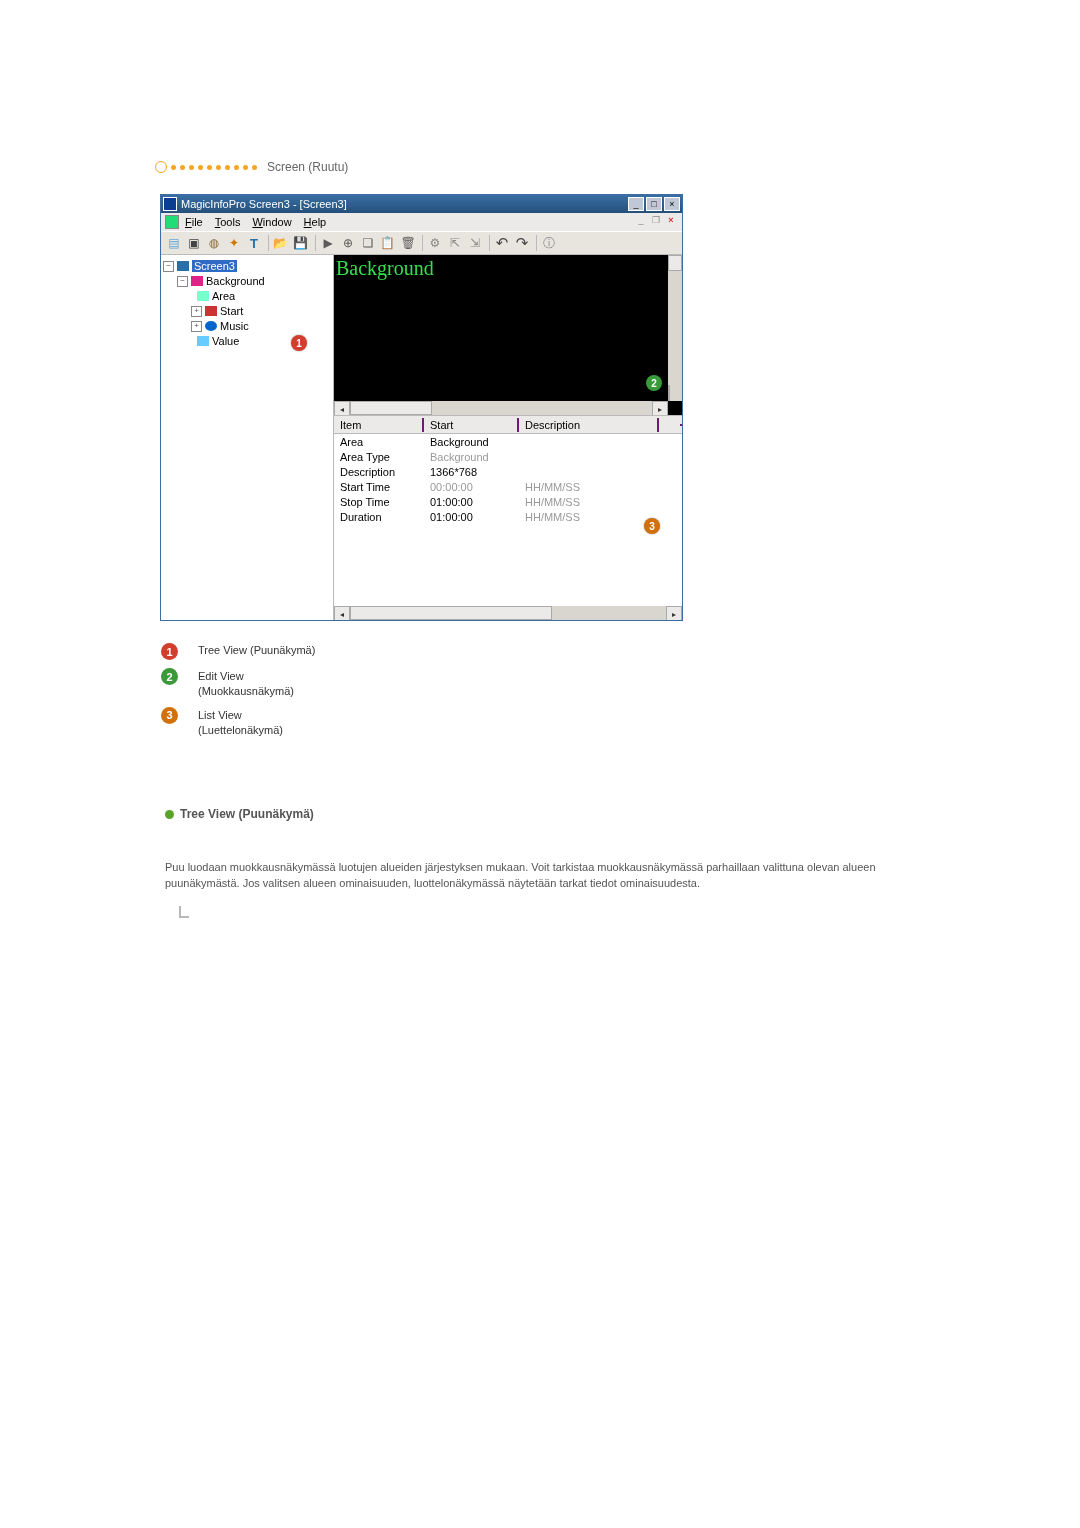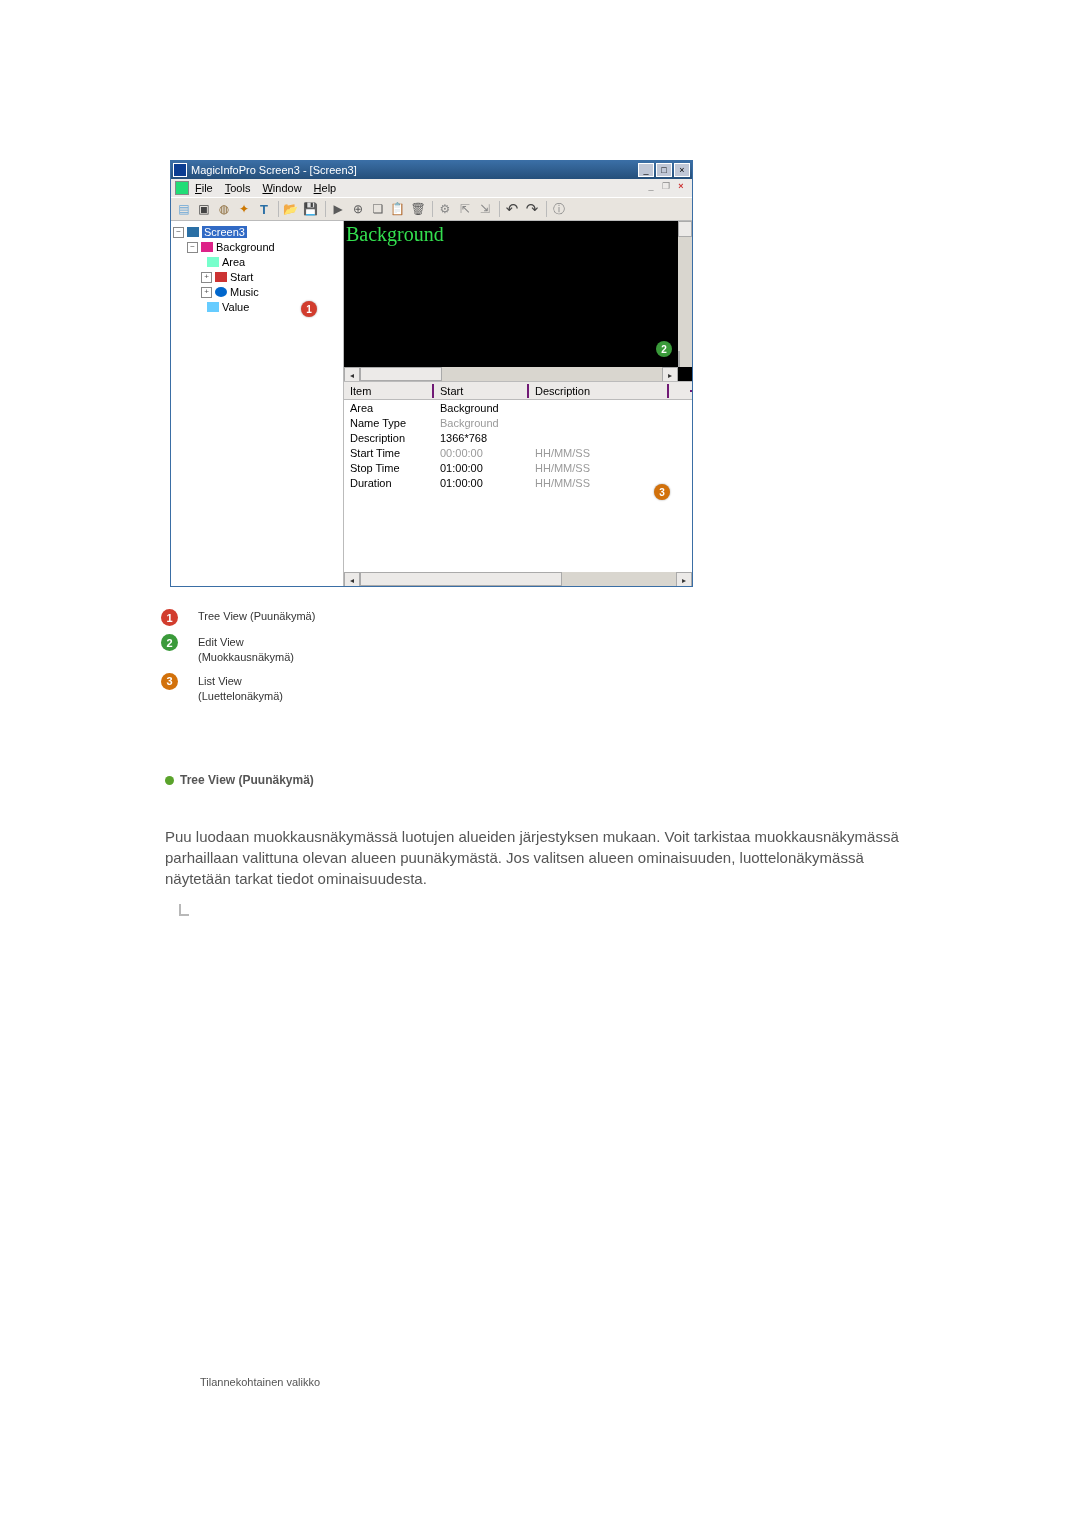--- a/index.html
+++ b/index.html
@@ -34,21 +34,21 @@
     width: 5px; height: 5px; border-radius: 50%;
     background: #f5a623; margin-right: 4px;
   }
   .section-head .title {
     font-size: 12px; color: #666;
   }
   
   .win {
     width: 521px;
     border: 1px solid #3a6ea5;
-    margin-left: 15px;
+    margin-left: 5px;
     background: #f97316;
     position: relative;
     font-family: Tahoma, Arial, sans-serif;
     font-size: 11px;
   }
   .titlebar {
     height: 18px;
     background: linear-gradient(#3a6ea5,#254f7a);
     color: #fff;
     display: flex; align-items: center; justify-content: space-between;
@@ -229,38 +229,54 @@
     display:flex; align-items:center; margin-bottom:12px;
   }
   .sub-head .dot {
     width:9px; height:9px; border-radius:50%;
     background:#5aa32b; margin-right:6px;
   }
   .sub-head .t {
     font-weight:bold; color:#555; font-size:12px;
   }
   .body-text {
-    color:#555; line-height:1.4; font-size:15px;margin-top:39px;
+    color:#555; line-height:1.4; font-size:11px;margin-top:39px;
   }
   .footer-text {
     margin-top:460px;
     margin-left:45px;
     color:#555;
   }
   .placeholder-dot {
     margin-top:15px;
     width:8px; height:10px; border-left:2px solid #b8b8b8; border-bottom:2px solid #b8b8b8;
     margin-left:14px;
   }
 </style>
 </head>
 <body>
 
 <div class="page">
 
+  <div class="section-head">
+    <span class="leader">
+      <span class="first-dot"></span>
+      <span class="dot"></span>
+        <span class="dot"></span>
+        <span class="dot"></span>
+        <span class="dot"></span>
+      <span class="dot"></span>
+        <span class="dot"></span>
+        <span class="dot"></span>
+        <span class="dot"></span>
+      <span class="dot"></span>
+        <span class="dot"></span>
+    </span>
+    <span class="title">Screen (Ruutu)</span>
+  </div>
 
   <div class="win">
     <div class="titlebar">
       <div class="left">
         <span class="app-icon"></span>
         <span>MagicInfoPro Screen3 - [Screen3]</span>
       </div>
       <div class="win-btns">
         <span class="win-btn">_</span>
         <span class="win-btn">□</span>
@@ -364,21 +380,21 @@
             <div></div>
           </div>
           <div class="list-body" id="list-body">
               <div class="list-row">
                 <div>Area</div>
                 <div>Background</div>
                 <div></div>
                 <div></div>
               </div>
               <div class="list-row">
-                <div>Name Type</div>
+                <div>Area Type</div>
                 <div class="dim">Background</div>
                 <div></div>
                 <div></div>
               </div>
               <div class="list-row">
                 <div>Description</div>
                 <div>1366*768</div>
                 <div></div>
                 <div></div>
               </div>
@@ -431,15 +447,14 @@
 
   <div class="sub-section">
     <div class="sub-head">
       <span class="dot"></span>
       <span class="t">Tree View (Puunäkymä)</span>
     </div>
     <div class="body-text">Puu luodaan muokkausnäkymässä luotujen alueiden järjestyksen mukaan. Voit tarkistaa muokkausnäkymässä parhaillaan valittuna olevan alueen puunäkymästä. Jos valitsen alueen ominaisuuden, luottelonäkymässä näytetään tarkat tiedot ominaisuudesta.</div>
     <div class="placeholder-dot"></div>
   </div>
 
-  <div class="footer-text">Tilannekohtainen valikko</div>
 
 </div>
 
 </body></html>

